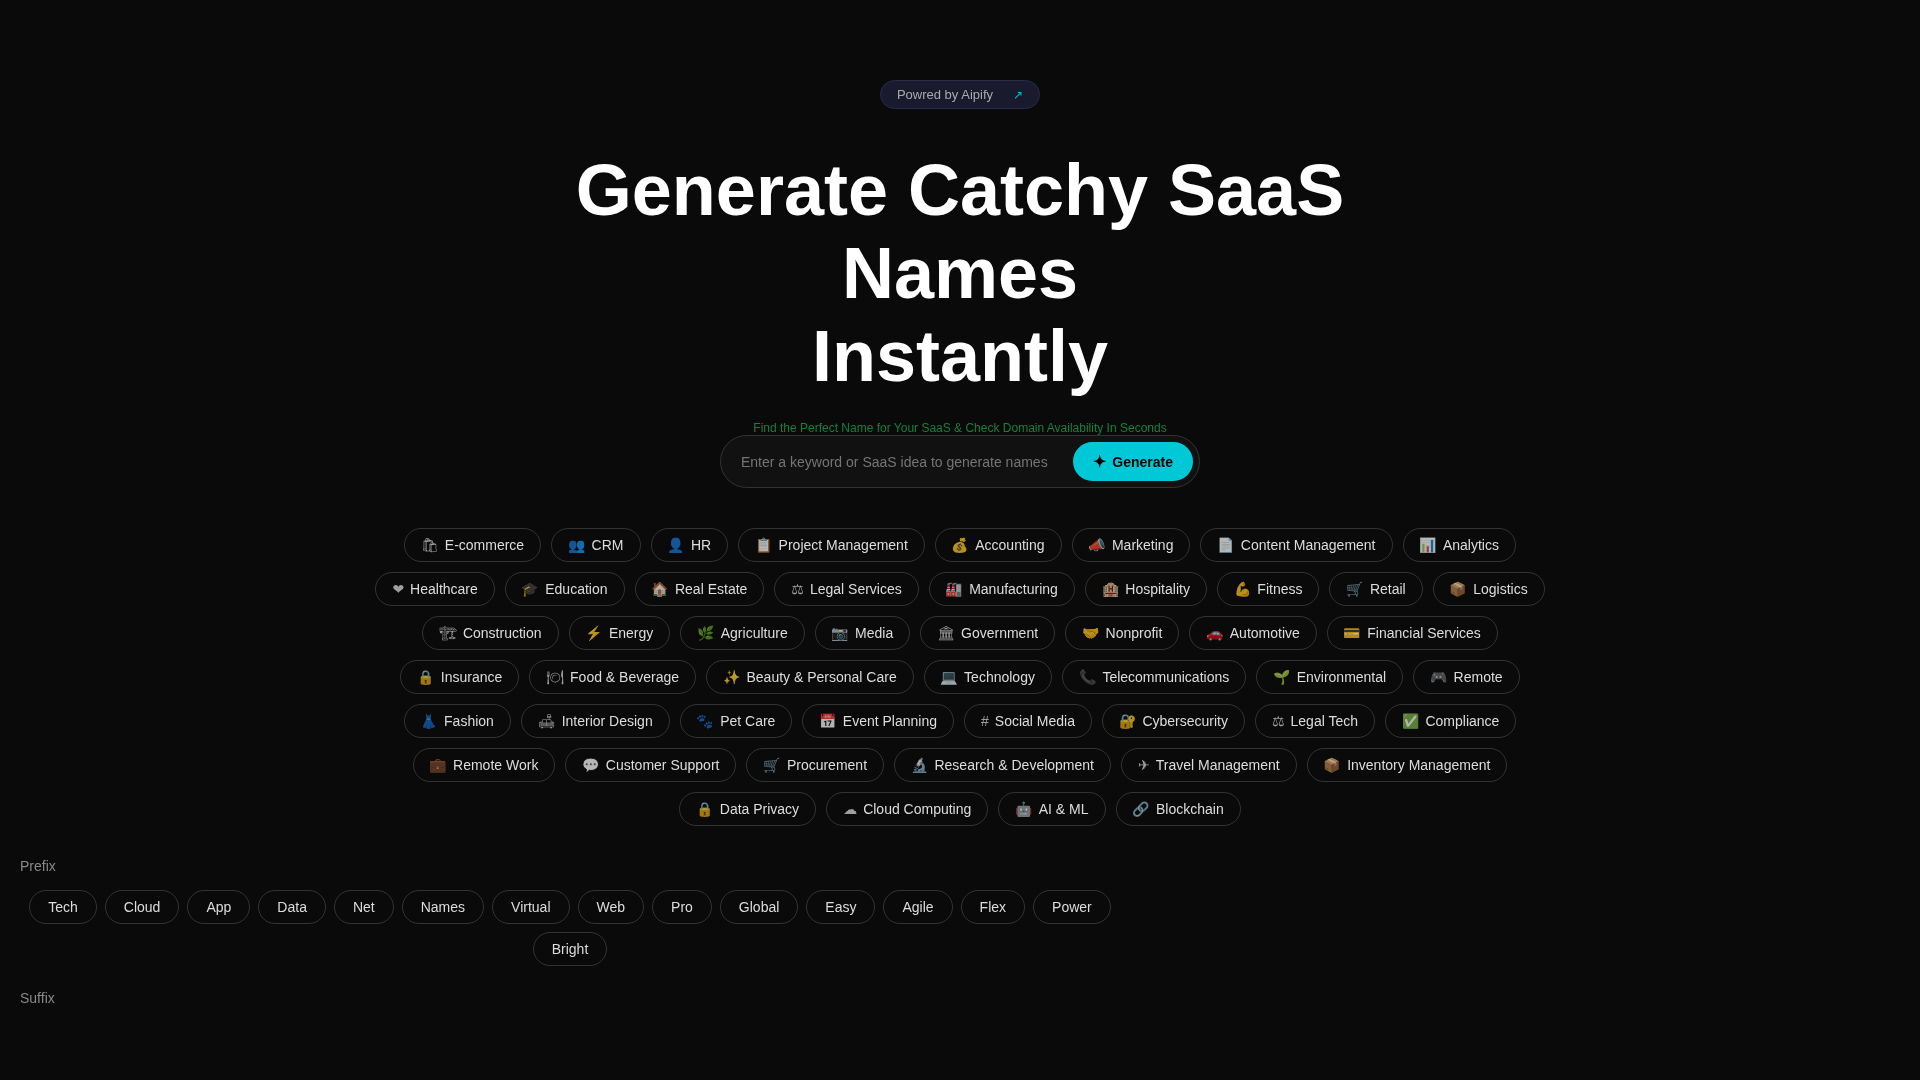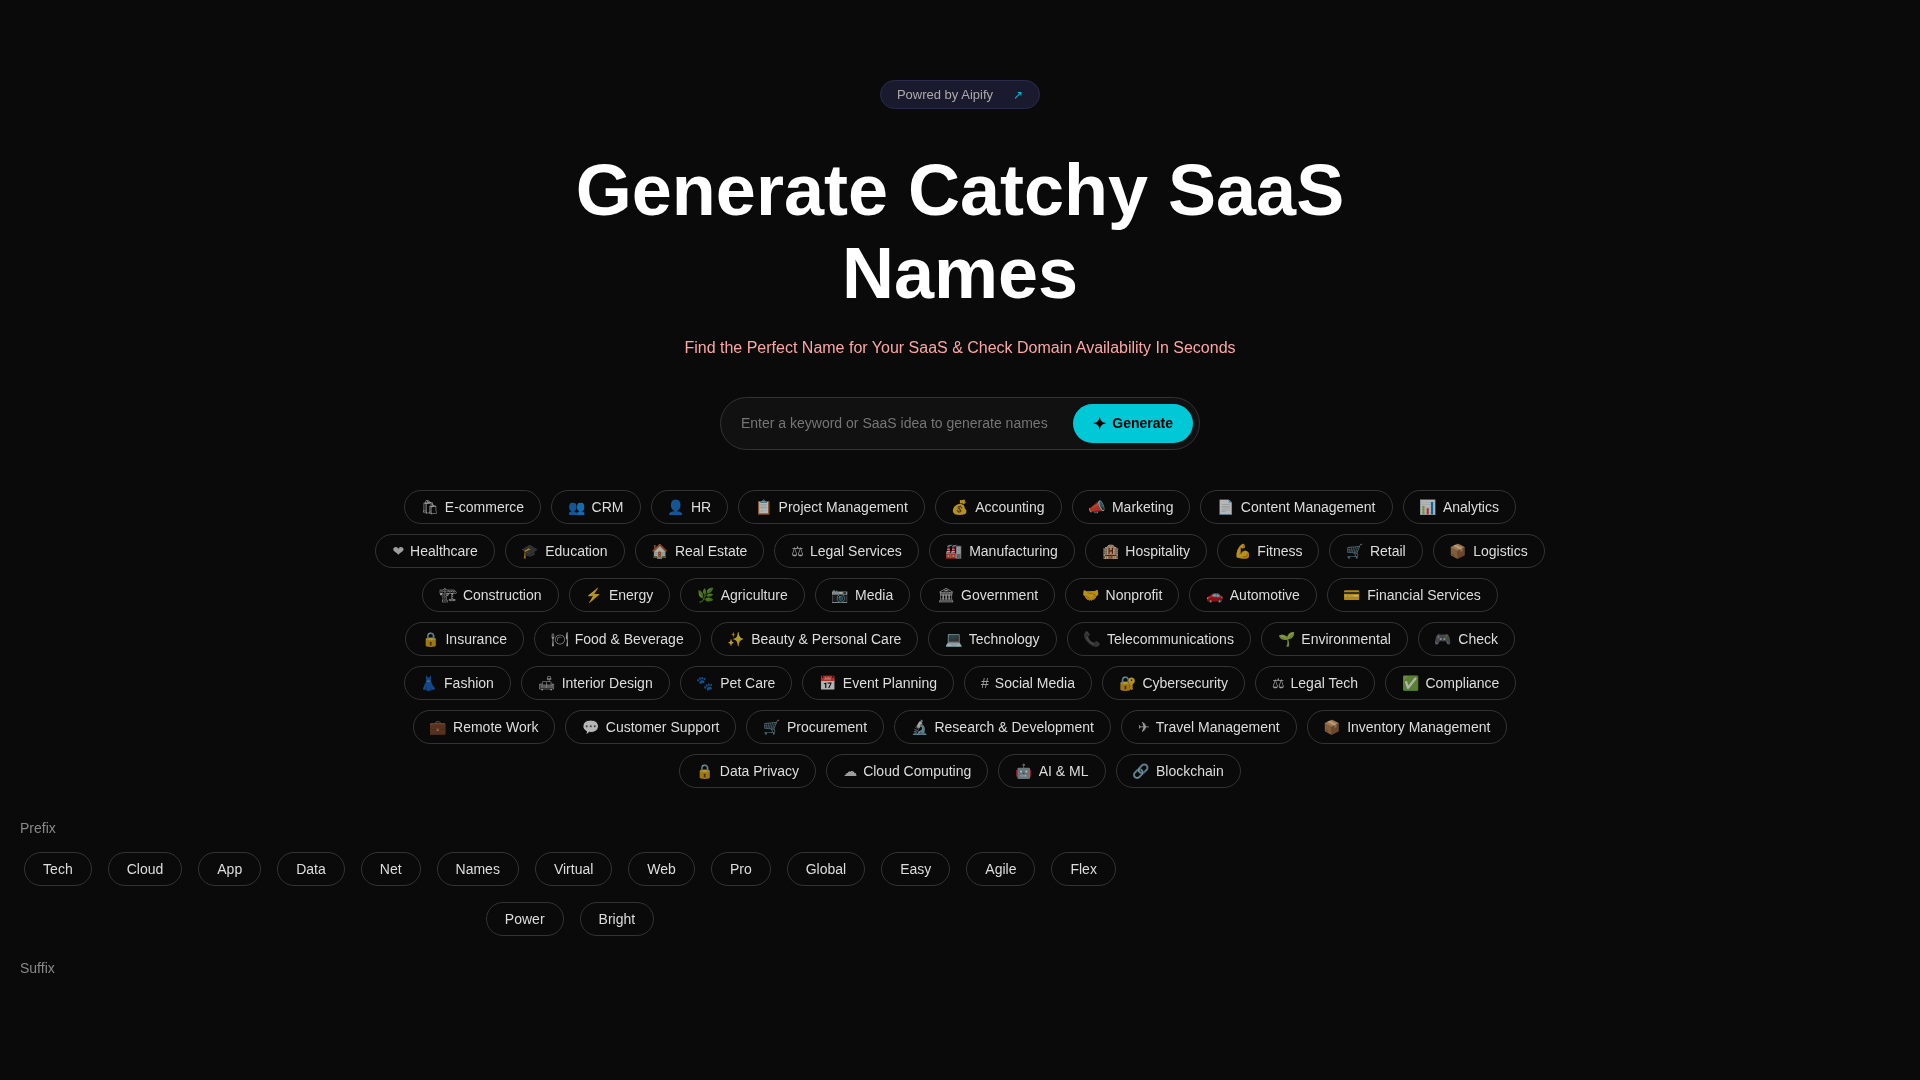--- a/index.html
+++ b/index.html
@@ -36,24 +36,23 @@
     .main-title {
       font-size: 72px;
       font-weight: 800;
       text-align: center;
       line-height: 1.15;
       margin-bottom: 24px;
       max-width: 900px;
     }
 
     .subtitle {
-      font-size: 16px;
-      color: #fca5a5;
+      font-size: 12px;
+      color: #15803d;
       text-align: center;
-      margin-bottom: 40px;
     }
 
     .search-bar {
       display: flex;
       align-items: center;
       background: #111;
       border: 1px solid #333;
       border-radius: 50px;
       padding: 6px 6px 6px 20px;
       width: 480px;
@@ -136,35 +135,36 @@
       padding: 8px 18px;
       font-size: 14px;
       color: #ddd;
       cursor: pointer;
       white-space: nowrap;
     }
 
     .simple-tags-row {
       display: flex;
       flex-wrap: wrap;
-      gap: 16px;
+      gap: 8px;
       justify-content: center;
       max-width: 1100px;
     }
   </style>
 </head>
 <body>
 
 <div class="powered-badge">
   <span>Powred by Aipify</span>
   <span class="ext-icon">↗</span>
 </div>
 
 <h1 class="main-title">
   <span>Generate Catchy SaaS Names</span><br>
+  <span>Instantly</span>
 </h1>
 
 <p class="subtitle">Find the Perfect Name for Your SaaS &amp; Check Domain Availability In Seconds</p>
 
 <div class="search-bar">
   <input class="search-input" type="text" placeholder="Enter a keyword or SaaS idea to generate names" style="">
   <button class="generate-btn">
     <span class="sparkle">✦</span>
     <span>Generate</span>
   </button>
@@ -291,21 +291,21 @@
       <div class="tag">
         <span class="tag-icon">📞</span>
         <span>Telecommunications</span>
       </div>
       <div class="tag">
         <span class="tag-icon">🌱</span>
         <span>Environmental</span>
       </div>
       <div class="tag">
         <span class="tag-icon">🎮</span>
-        <span>Check</span>
+        <span>Remote</span>
       </div>
       <div class="tag">
         <span class="tag-icon">👗</span>
         <span>Fashion</span>
       </div>
       <div class="tag">
         <span class="tag-icon">🛋</span>
         <span>Interior Design</span>
       </div>
       <div class="tag">

